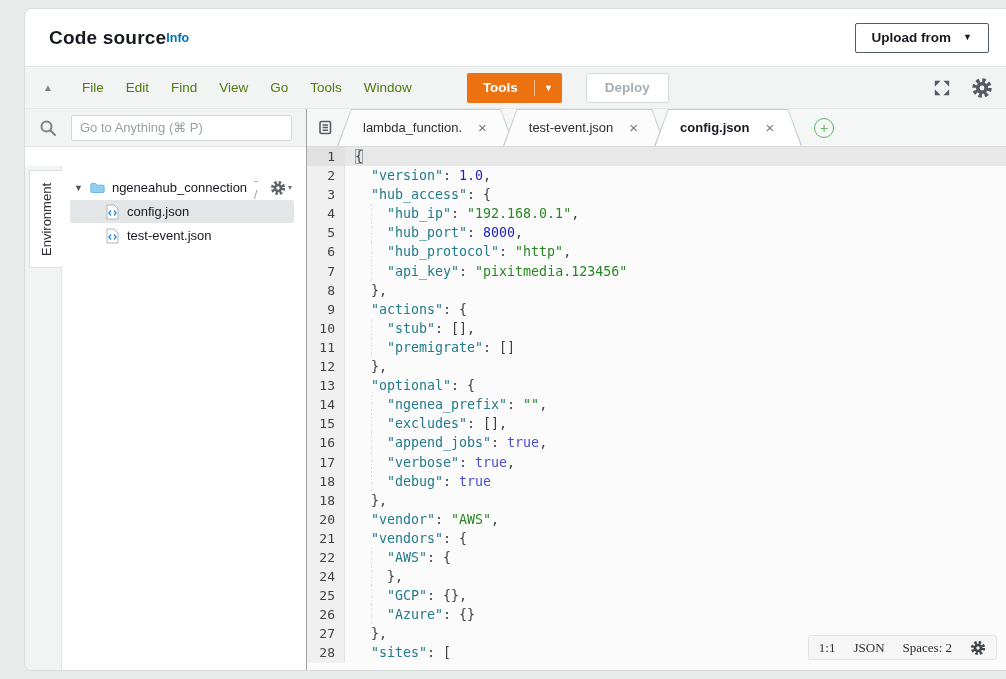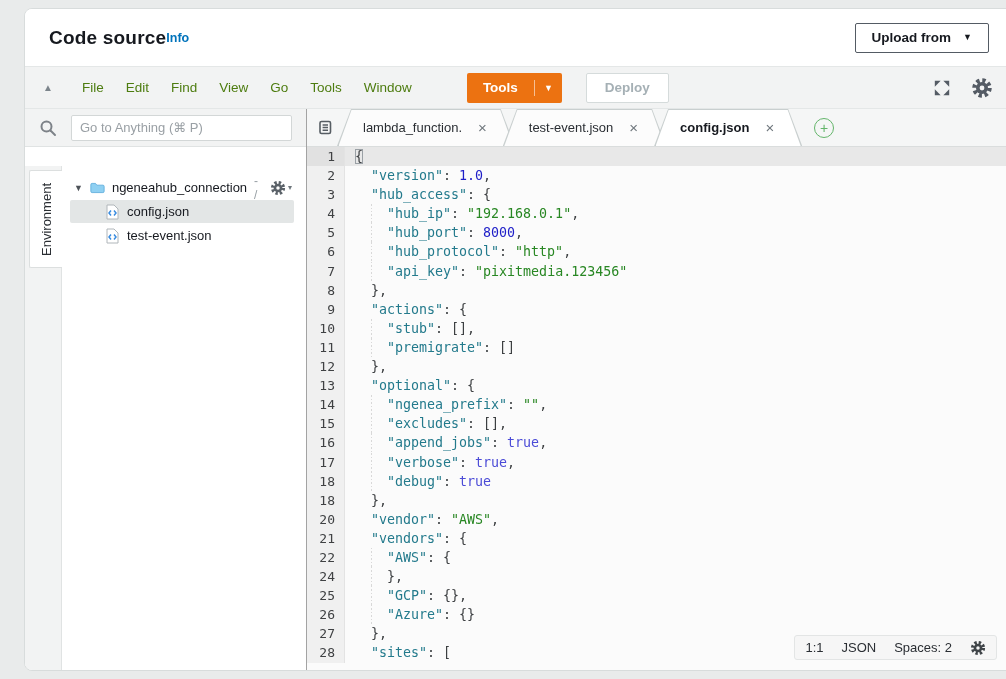--- a/index.html
+++ b/index.html
@@ -83,21 +83,21 @@
   .code-line.active .gutter-num { background:#e1e1e1; }
   .code-line.active .line-content { background:#e8e8e8; }
   .chunk { display:inline-block; width:16px; height:19.1px; vertical-align:top; }
   .chunk.g { background-image:repeating-linear-gradient(to bottom, #d8d8d8 0 1.5px, transparent 1.5px 3.5px);
     background-size:1px 100%; background-repeat:no-repeat; }
   .tk-k { color:#237a8c; } .tk-s { color:#288723; } .tk-n { color:#1e1ec8; } .tk-b { color:#4b4bd7; } .tk-p { color:#3c3f41; }
   .hl { outline:1px solid #9aa0a5; outline-offset:-1px; }
   .status-pill { position:absolute; right:16px; bottom:10px; height:25px; background:rgba(245,246,246,.95);
     border:1px solid #e3e5e5; border-radius:3px; display:flex; align-items:center; gap:18px; padding:0 10px;
     font-family:"Liberation Sans",sans-serif; font-size:13px; color:#2a2e33; }
-  .status-item { cursor:pointer; }
+  .status-item { cursor:pointer;font-family:Liberation Serif, serif; }
 </style>
 </head>
 <body>
 
 <div class="card">
 
   <div class="header">
     <span class="title">Code source</span>
     <span class="info-link">Info</span>
     <button class="upload-btn">

